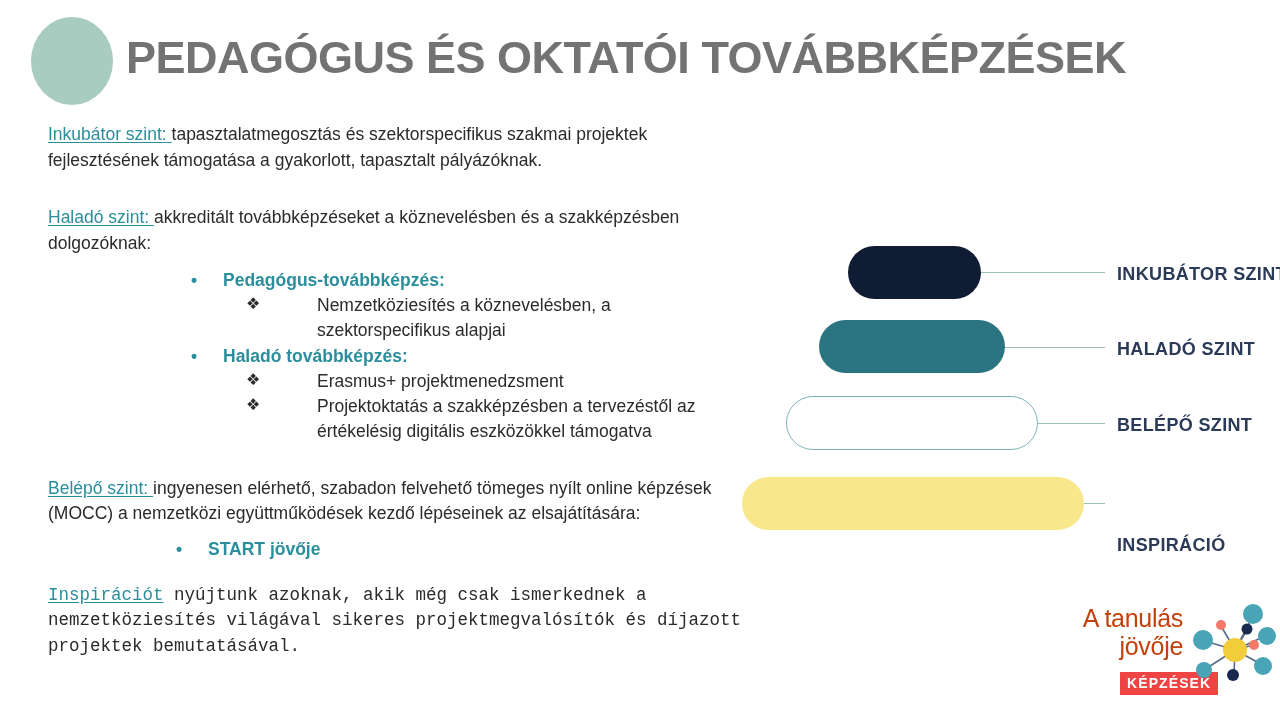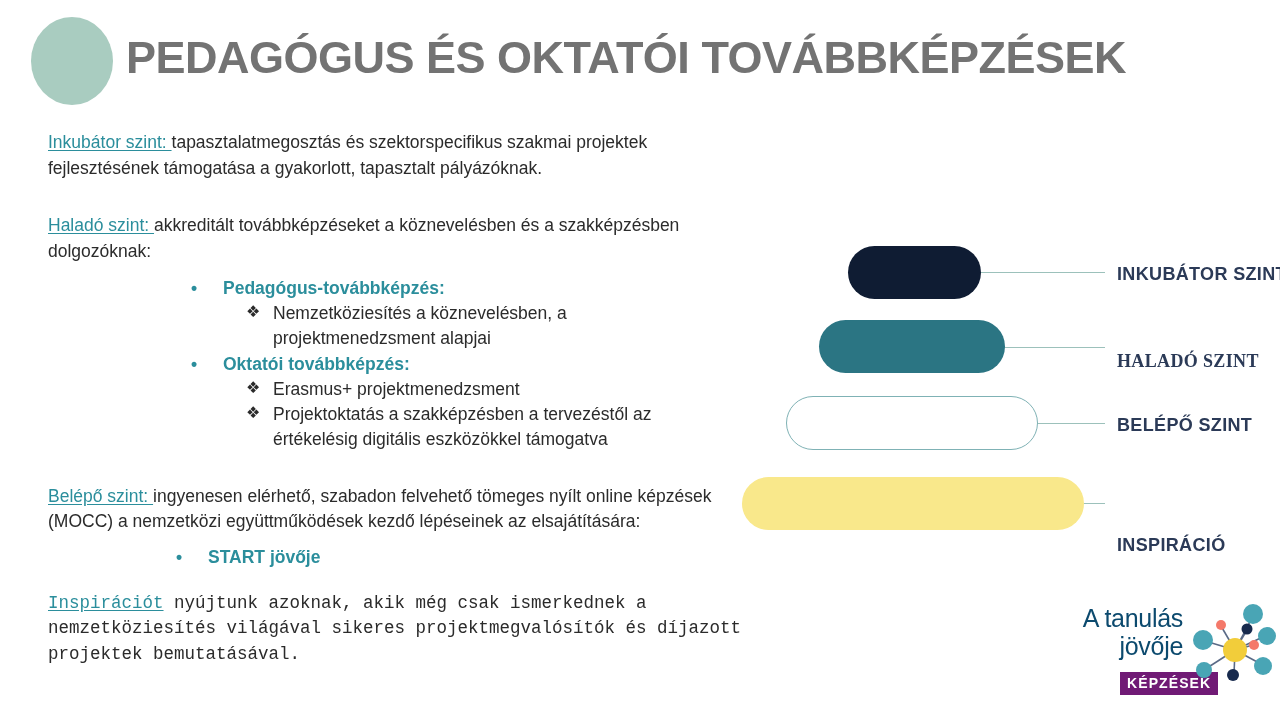--- a/index.html
+++ b/index.html
@@ -39,21 +39,21 @@
     letter-spacing: -0.5px;
     color: #737373;
     white-space: nowrap;
     line-height: 1.1;
   }
 
   
   .body-col {
     position: absolute;
     left: 48px;
-    top: 130px;
+    top: 122px;
     width: 700px;
     color: #2b2b2b;
     font-size: 17.5px;
     line-height: 1.47;
   }
   .para {
     margin: 0 0 14px 0;
   }
   .para.tight { margin-bottom: 10px; margin-top: 32px; }
   .lead {
@@ -89,21 +89,21 @@
     line-height: 1.42;
     text-indent: 0;
   }
   .lvl2 .dia {
     position: absolute;
     left: 198px;
     top: 0;
     color: #2b2b2b;
     font-size: 16px;
   }
-  .lvl2 .cont { display: block; }
+  .lvl2 .cont { display: block; margin-left: 44px; }
 
   .belepo-block { margin-top: 16px; }
   .start-item {
     position: relative;
     color: #2b8e9c;
     font-weight: bold;
     font-size: 17.5px;
     padding-left: 160px;
     margin-top: 4px;
   }
@@ -143,48 +143,48 @@
   .diag-label {
     position: absolute;
     left: 382px;
     font-size: 18px;
     font-weight: bold;
     letter-spacing: 0.35px;
     color: #2b3a57;
     white-space: nowrap;
   }
   .diag-label.l1 { top: 34px; }
-  .diag-label.l2 { top: 121px; font-family: Liberation Serif, serif; }
+  .diag-label.l2 { top: 109px; }
   .diag-label.l3 { top: 185px; text-align: center; }
   .diag-label.l4 { top: 273px; margin-top: 32px; }
 
   
   .logo {
     position: absolute;
     left: 1035px;
     top: 600px;
     width: 245px;
     height: 110px;
   }
   .logo-word {
     position: absolute;
     left: 0;
     top: 4px;
     width: 148px;
     text-align: right;
-    color: #0c4a6e;
+    color: #c2410c;
     font-size: 25px;
     line-height: 1.12;
     letter-spacing: -0.3px;
   }
   .logo-badge {
     position: absolute;
     left: 85px;
     top: 72px;
-    background: #701a75;
+    background: #ef4444;
     color: #ffffff;
     font-size: 14px;
     font-weight: bold;
     letter-spacing: 1.1px;
     padding: 3px 7px 4px 7px;
   }
   .logo-mark {
     position: absolute;
     left: 152px;
     top: 0px;
@@ -208,26 +208,26 @@
 
     <div class="sub-list">
 
       <div class="lvl1">
         <span class="dot">•</span>
         <span>Pedagógus-továbbképzés:</span>
       </div>
       <div class="lvl2">
         <span class="dia">❖</span>
         <span class="cont">Nemzetköziesítés a köznevelésben, a</span>
-        <span class="cont">projektmenedzsment alapjai</span>
+        <span class="cont">szektorspecifikus alapjai</span>
       </div>
 
       <div class="lvl1">
         <span class="dot">•</span>
-        <span>Oktatói továbbképzés:</span>
+        <span>Haladó továbbképzés:</span>
       </div>
       <div class="lvl2">
         <span class="dia">❖</span>
         <span class="cont">Erasmus+ projektmenedzsment</span>
       </div>
       <div class="lvl2">
         <span class="dia">❖</span>
         <span class="cont">Projektoktatás a szakképzésben a tervezéstől az</span>
         <span class="cont">értékelésig digitális eszközökkel támogatva</span>
       </div>

